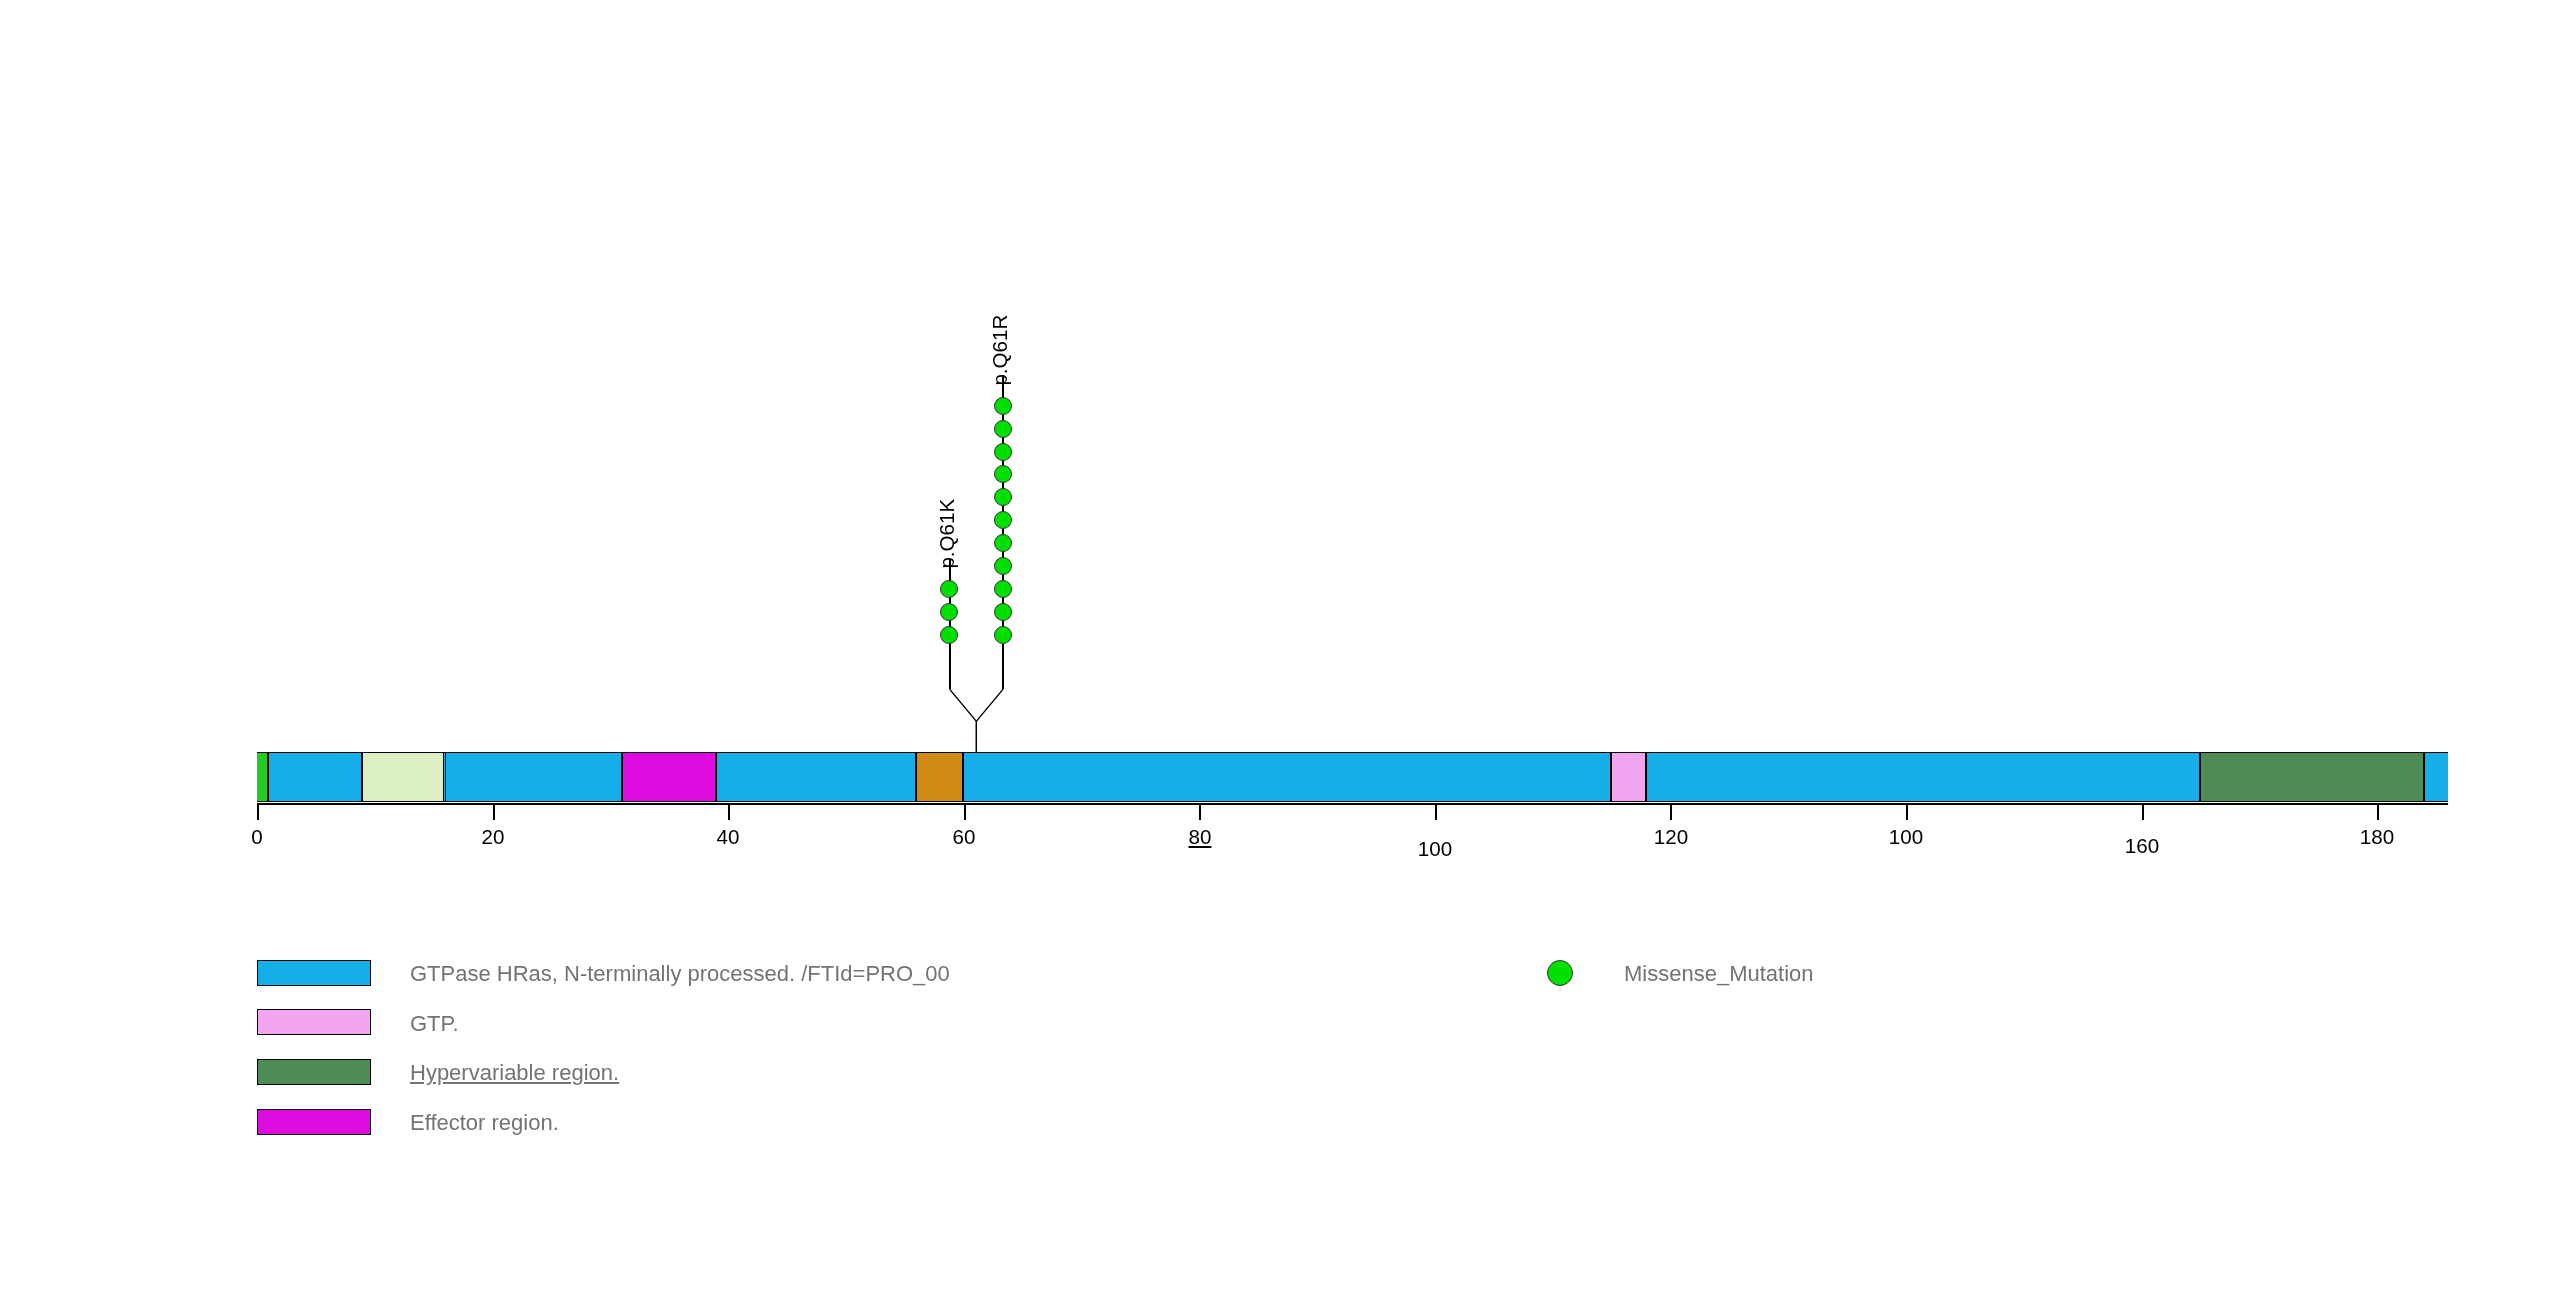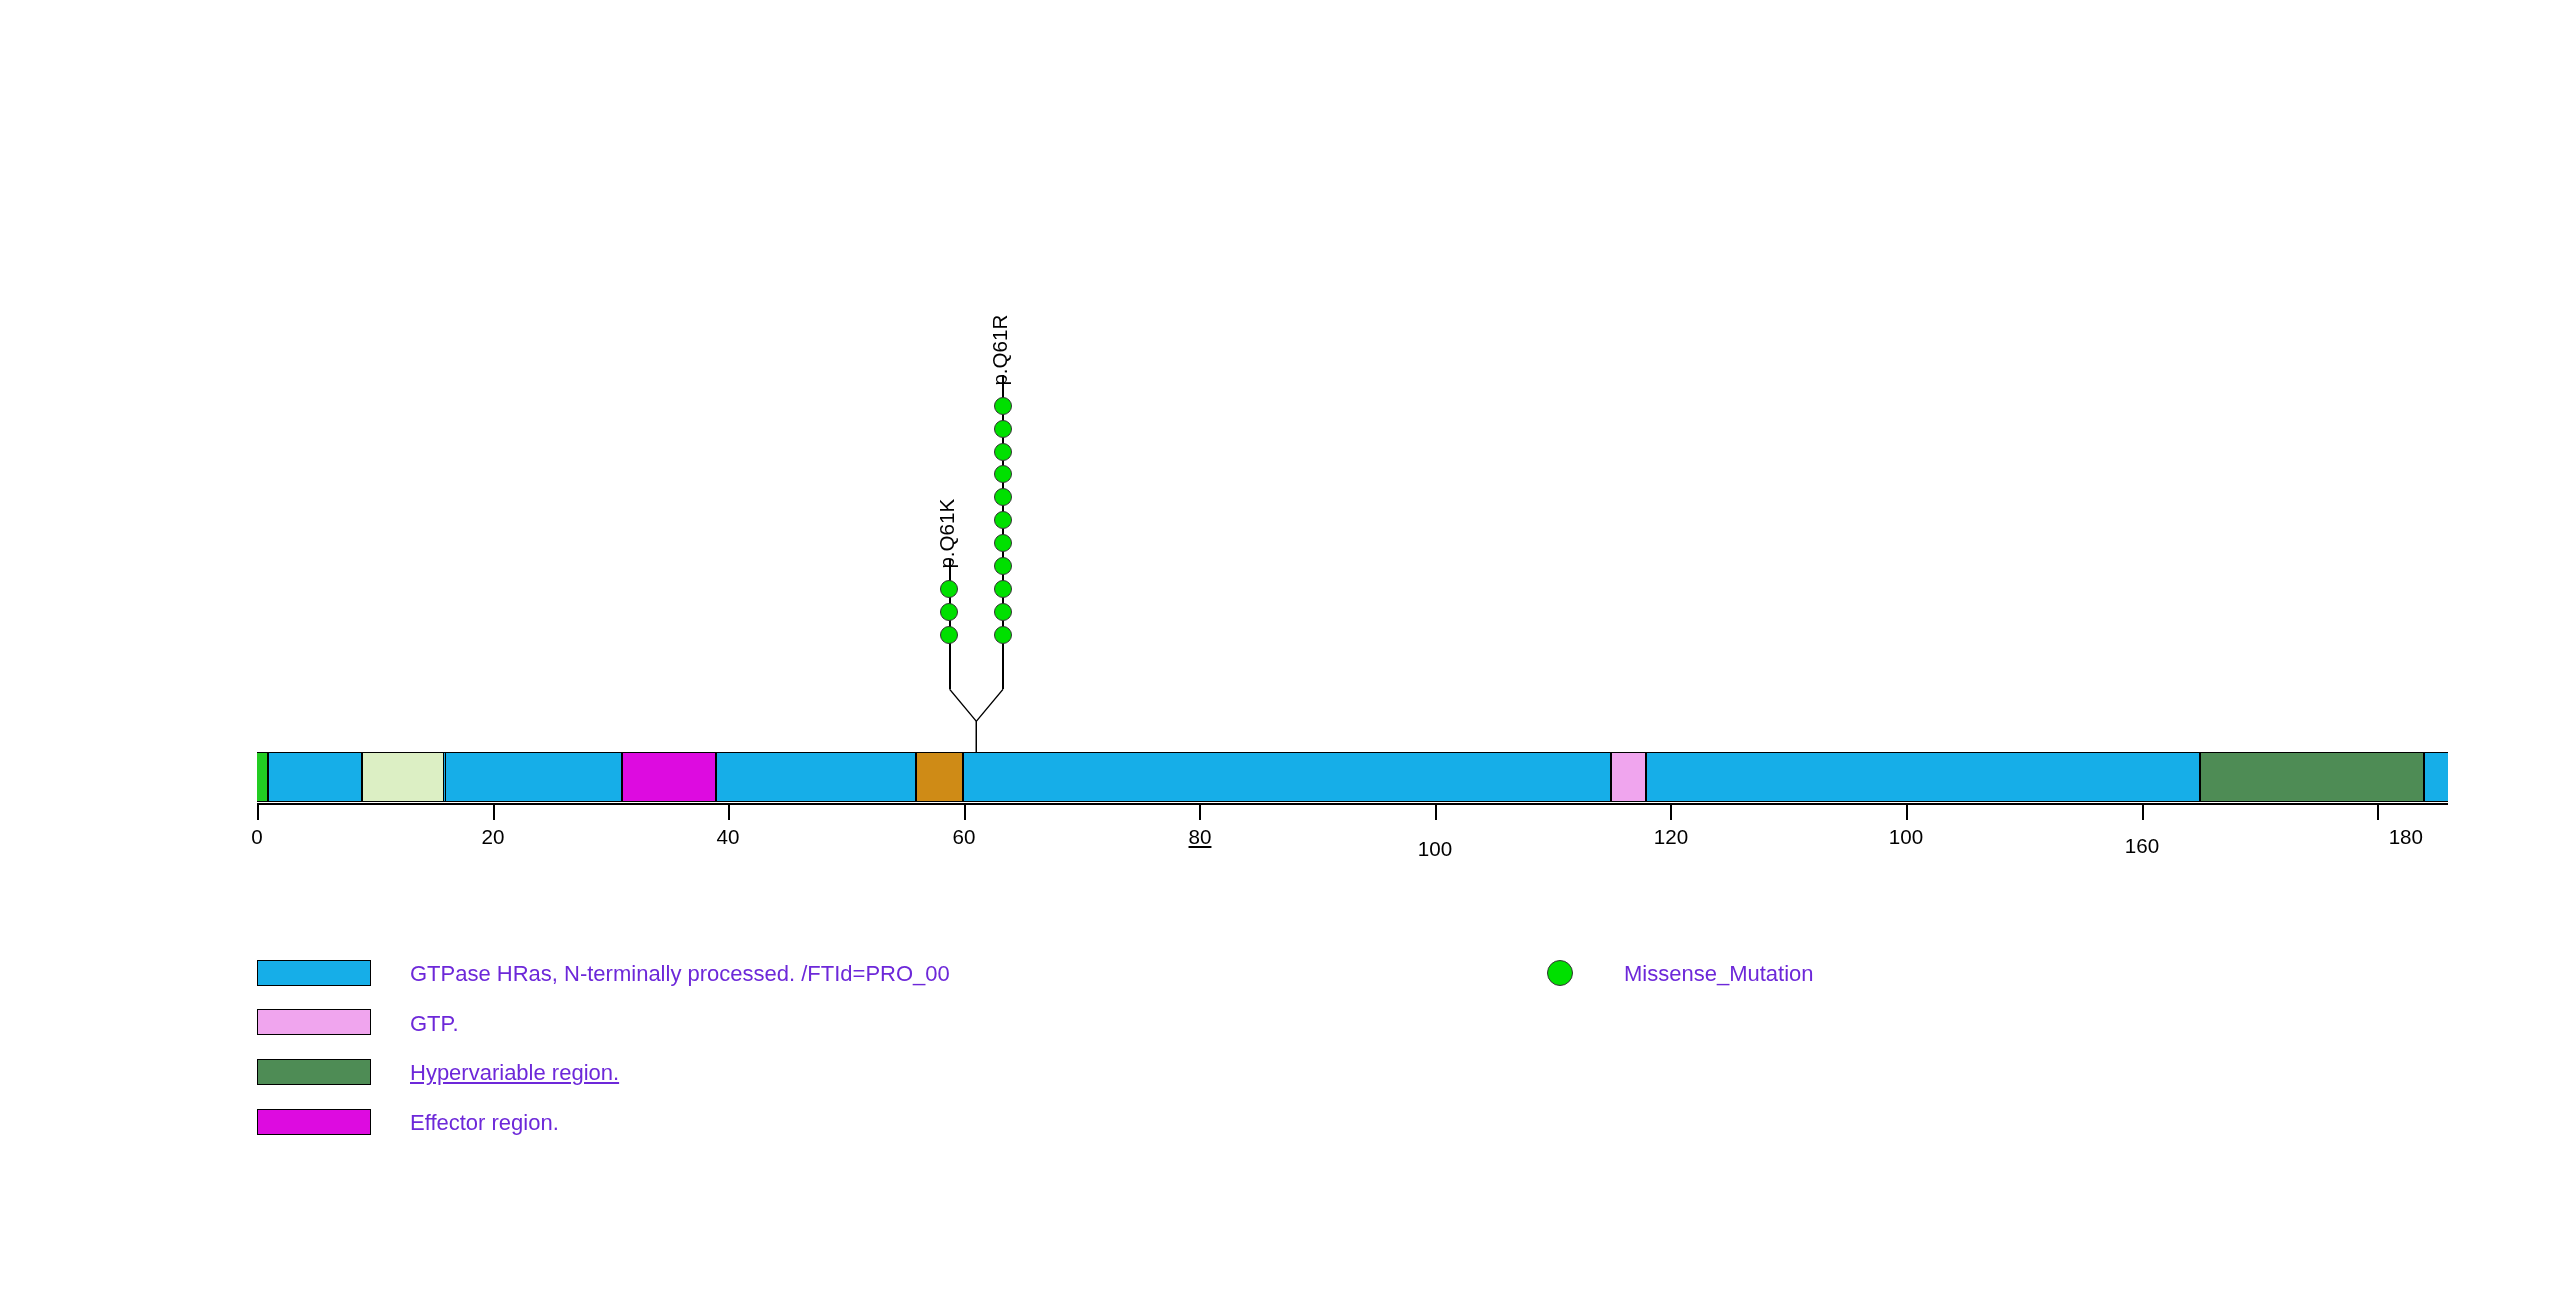--- a/index.html
+++ b/index.html
@@ -27,21 +27,21 @@
   
   .stem{position:absolute;width:1.5px;background:#000;}
   .dot{position:absolute;border-radius:50%;background:#00E000;
        border:1.1px solid #333;box-sizing:border-box;}
   .mut-label{position:absolute;font-size:20.6px;line-height:20.6px;white-space:nowrap;
              transform-origin:left bottom;transform:rotate(-90deg);color:#000;}
 
   
   .legend-swatch{position:absolute;box-sizing:border-box;border:1.1px solid #000;}
   .legend-dot{position:absolute;border-radius:50%;background:#00E000;border:1.1px solid #333;box-sizing:border-box;}
-  .legend-text{position:absolute;font-size:22px;line-height:22px;white-space:nowrap;color:#6d28d9;}
+  .legend-text{position:absolute;font-size:22px;line-height:22px;white-space:nowrap;color:#737373;}
 </style>
 </head>
 <body>
 
 <div id="stage">
 
   <div id="mut-labels">
       <div class="mut-label" style="left: 958px; top: 548px;">p.Q61K</div>
       <div class="mut-label" style="left: 1011px; top: 365px;">p.Q61R</div>
     </div>
@@ -99,21 +99,21 @@
       <div class="tick-label" style="left: 1154px; top: 827px; width: 92px; text-decoration: underline;">80</div>
       <div class="tick" style="left: 1435px; top: 803px; height: 17px;"></div>
       <div class="tick-label" style="left: 1389px; top: 827px; width: 92px; margin-top: 12px;">100</div>
       <div class="tick" style="left: 1670px; top: 803px; height: 17px;"></div>
       <div class="tick-label" style="left: 1625px; top: 827px; width: 92px;">120</div>
       <div class="tick" style="left: 1906px; top: 803px; height: 17px;"></div>
       <div class="tick-label" style="left: 1860px; top: 827px; width: 92px;">100</div>
       <div class="tick" style="left: 2142px; top: 803px; height: 17px;"></div>
       <div class="tick-label" style="left: 2096px; top: 836px; width: 92px;">160</div>
       <div class="tick" style="left: 2377px; top: 803px; height: 17px;"></div>
-      <div class="tick-label" style="left: 2331px; top: 827px; width: 92px; text-align: right;">180</div>
+      <div class="tick-label" style="left: 2331px; top: 827px; width: 92px;">180</div>
     </div>
 
   <div id="legend-domains">
       <div class="legend-swatch" style="left: 257px; top: 960px; width: 114px; height: 26px; background: rgb(22, 174, 232);"></div>
       <div class="legend-text" style="left: 410px; top: 963px;">GTPase HRas, N-terminally processed. /FTId=PRO_00</div>
       <div class="legend-swatch" style="left: 257px; top: 1009px; width: 114px; height: 26px; background: rgb(240, 165, 238);"></div>
       <div class="legend-text" style="left: 410px; top: 1013px;">GTP.</div>
       <div class="legend-swatch" style="left: 257px; top: 1059px; width: 114px; height: 26px; background: rgb(78, 140, 85);"></div>
       <div class="legend-text" style="left: 410px; top: 1062px; text-decoration: underline;">Hypervariable region.</div>
       <div class="legend-swatch" style="left: 257px; top: 1109px; width: 114px; height: 26px; background: rgb(221, 11, 224);"></div>

